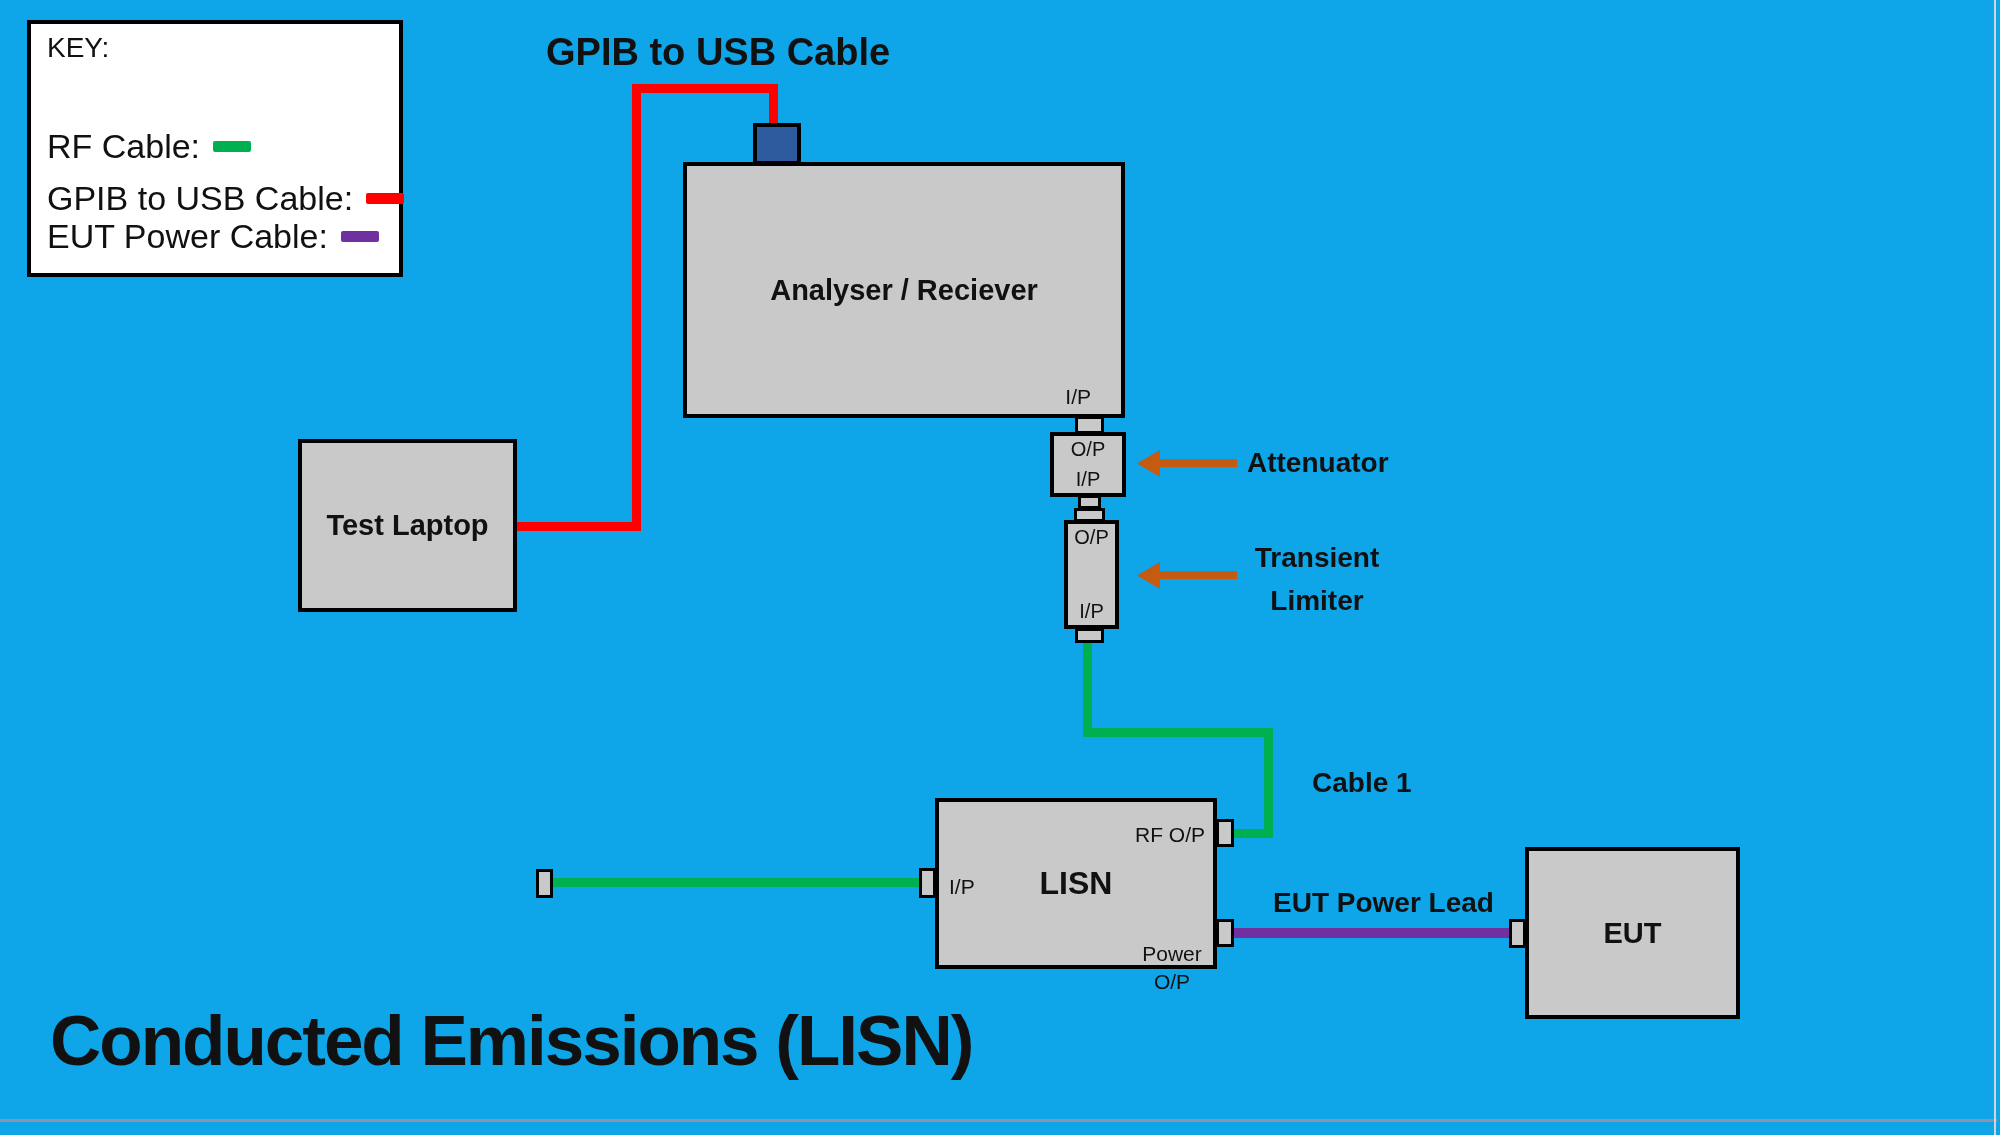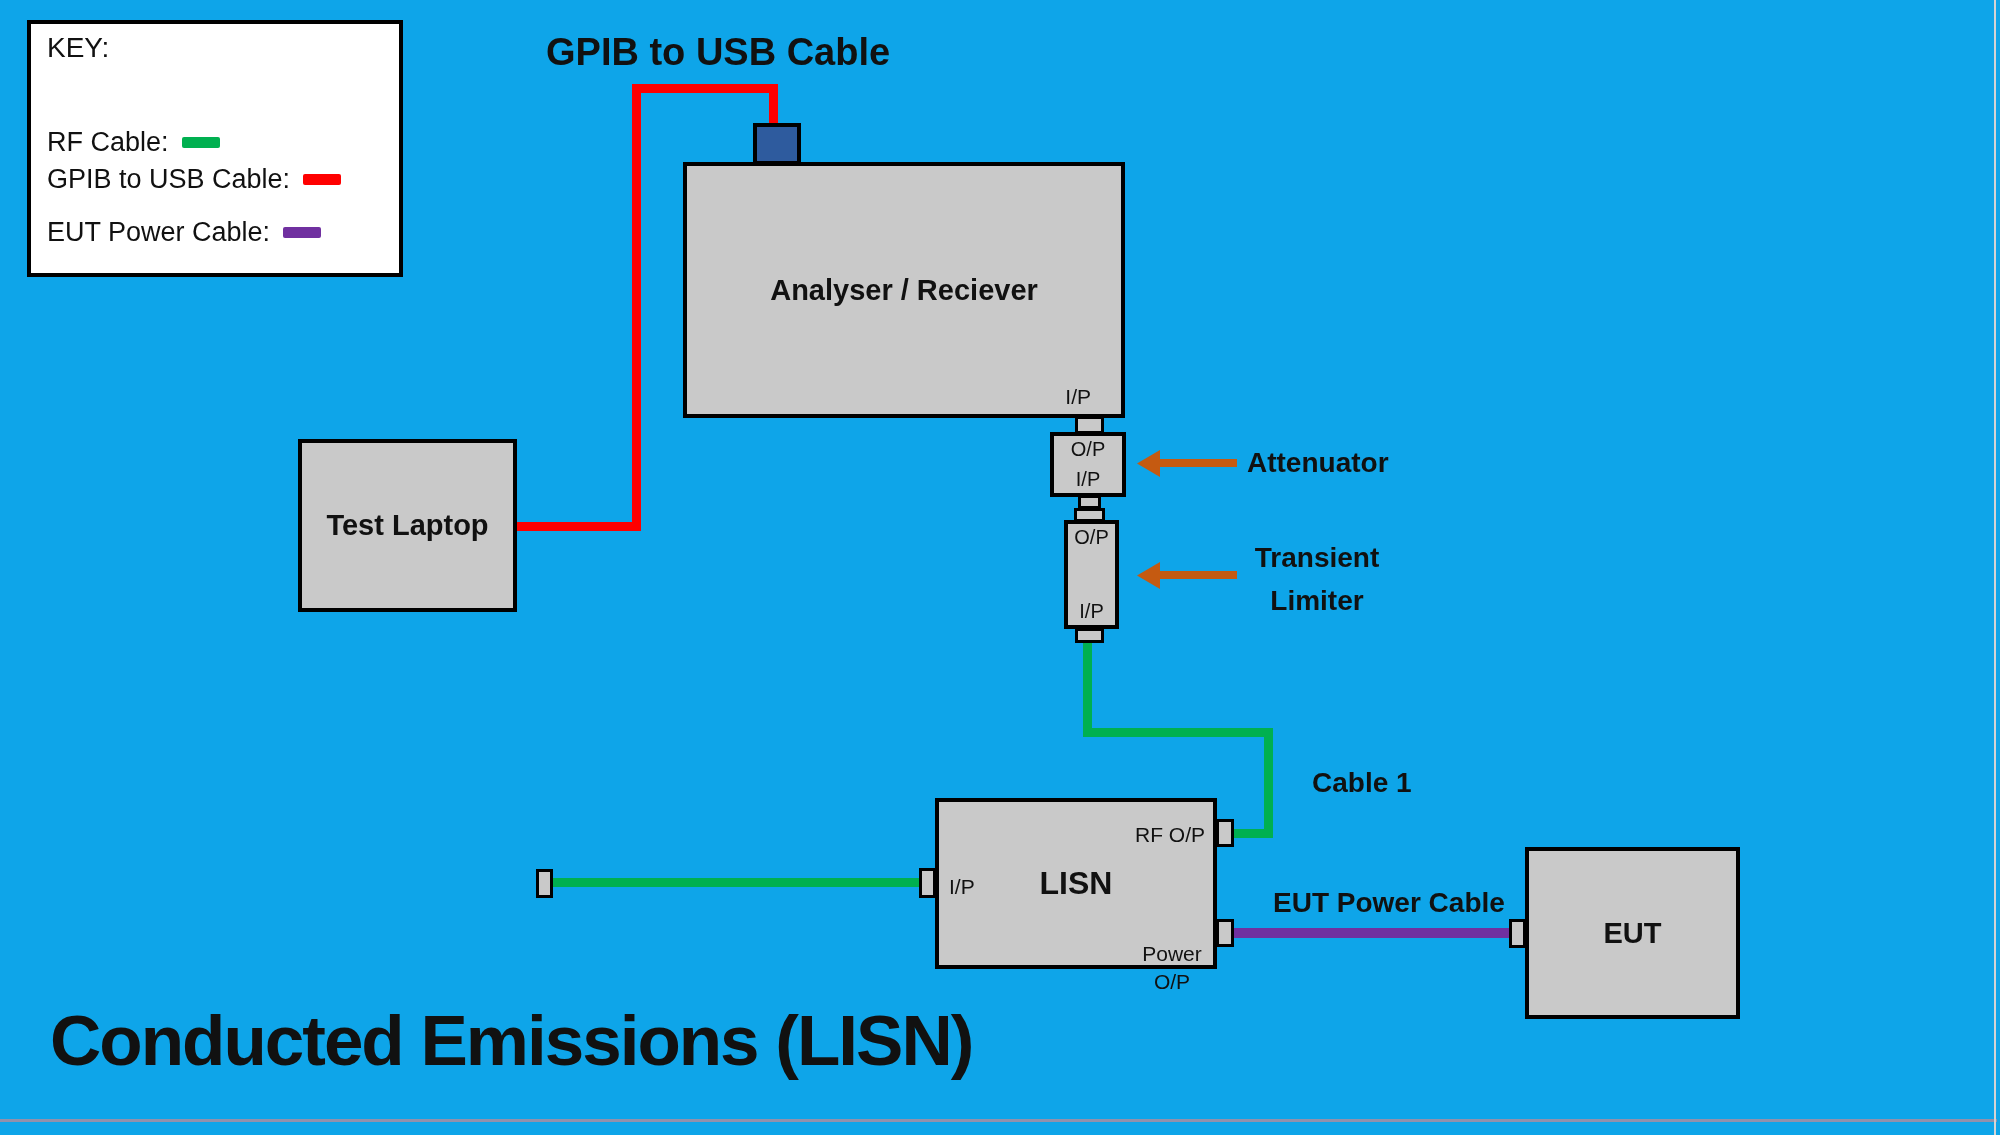--- a/index.html
+++ b/index.html
@@ -18,41 +18,41 @@
     display:flex;align-items:center;justify-content:center;
   }
   .box-label{font-weight:bold;font-size:29px;white-space:nowrap;}
   .port{position:absolute;font-size:21px;line-height:1.1;white-space:nowrap;}
   .stub{position:absolute;box-sizing:border-box;background:#C9C9C9;border:3px solid #000;}
   .cable{position:absolute;}
   .ann{position:absolute;font-weight:bold;font-size:28px;line-height:1.0;white-space:nowrap;}
   .arrow-shaft{position:absolute;}
   .arrow-head{position:absolute;clip-path:polygon(100% 0,100% 100%,0 50%);}
   
-  .key-row{position:absolute;display:flex;align-items:center;font-size:27px;white-space:nowrap;}
+  .key-row{position:absolute;display:flex;align-items:center;font-size:34px;white-space:nowrap;}
   .swatch{display:inline-block;width:38px;height:11px;margin-left:13px;border-radius:2px;}
   .vcol{flex-direction:column;justify-content:space-between;padding:2px 0;}
   .vcol span{font-size:20px;}
   .title{
     position:absolute;left:50px;top:1000px;
     font-size:71px;font-weight:bold;letter-spacing:-2px;white-space:nowrap;
   }
 </style>
 </head>
 <body>
 
 <div id="stage">
 
   <div class="abs" style="left:27px;top:20px;width:376px;height:257px;border:4px solid #000;background:#fff;">
     <div class="abs" style="left:16px;top:8px;font-size:28px;">KEY:</div>
     <div class="key-row" style="left:16px;top:103px;">
       <span>RF Cable:</span>
       <span class="swatch" style="background-color: rgb(0, 176, 80);"></span>
     </div>
-    <div class="key-row" style="left:16px;top:140px;">
+    <div class="key-row" style="left:16px;top:155px;">
       <span>GPIB to USB Cable:</span>
       <span class="swatch" style="background-color: rgb(255, 0, 0);"></span>
     </div>
     <div class="key-row" style="left:16px;top:193px;">
       <span>EUT Power Cable:</span>
       <span class="swatch" style="background-color: rgb(112, 48, 160);"></span>
     </div>
   </div>
 
   <div class="cable" style="left: 632px; top: 84px; width: 146px; height: 9px; background-color: rgb(255, 0, 0);"></div>
@@ -116,21 +116,21 @@
   <div class="box" style="left:935px;top:798px;width:282px;height:171px;">
     <span class="box-label" style="font-size:32px;">LISN</span>
     <span class="port" style="left:10px;top:73px;">I/P</span>
     <span class="port" style="right:8px;top:21px;">RF O/P</span>
     <span class="port" style="right:6px;top:103px;width:70px;text-align:center;line-height:28px;margin-top:35px;">
       <span>Power</span><br>
       <span>O/P</span>
     </span>
   </div>
 
-  <div class="ann" style="left:1273px;top:889px;">EUT Power Cable</div>
+  <div class="ann" style="left:1273px;top:889px;">EUT Power Lead</div>
   <div class="stub" style="left:1509px;top:919px;width:17px;height:29px;"></div>
   <div class="box" style="left:1525px;top:847px;width:215px;height:172px;">
     <span class="box-label">EUT</span>
   </div>
 
   <div class="title">Conducted Emissions (LISN)</div>
 
   <div class="abs" style="left: 0px; top: 1119px; width: 1997px; height: 3px; background-color: rgb(145, 145, 171);"></div>
   <div class="abs" style="left: 1994px; top: 0px; width: 2px; height: 1135px; background-color: rgb(212, 212, 212);"></div>
 

